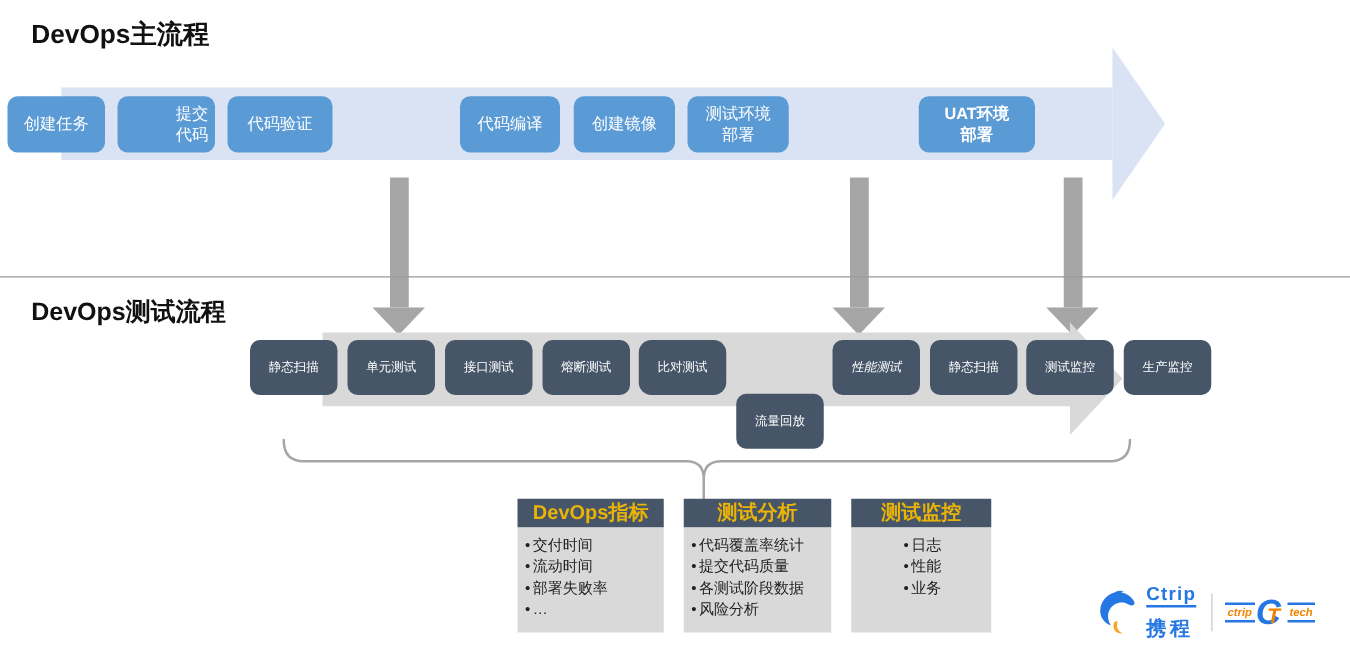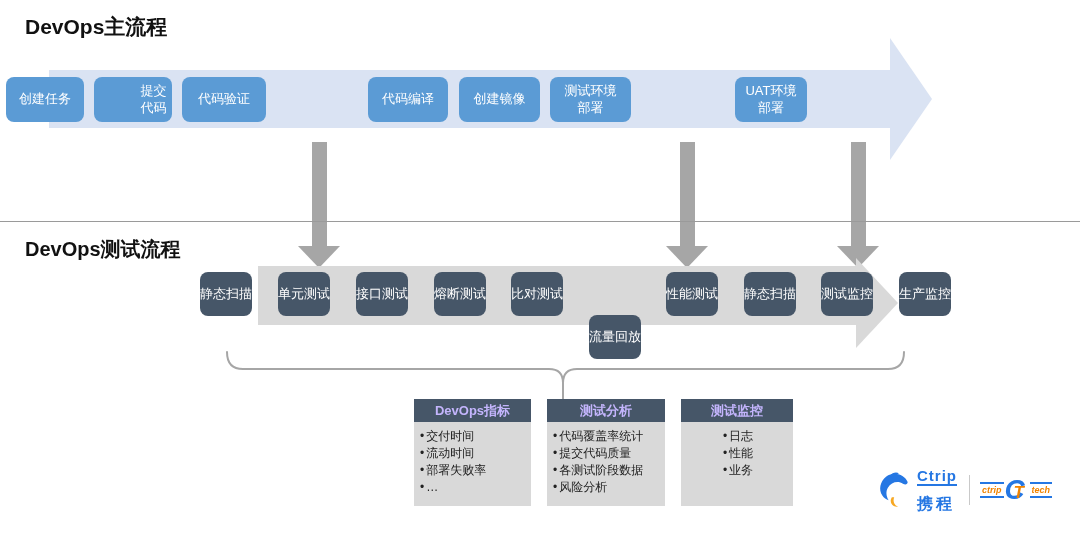--- a/index.html
+++ b/index.html
@@ -17,35 +17,35 @@
     border-top:61px solid transparent; border-bottom:61px solid transparent; border-left:42px solid #dae3f3; }
 
   
   .band-test { position:absolute; left:258px; top:266px; width:598px; height:59px; background:#d9d9d9; }
   .band-test-head { position:absolute; left:856px; top:258px; width:0; height:0;
     border-top:45px solid transparent; border-bottom:45px solid transparent; border-left:42px solid #d9d9d9; }
 
   .step-blue { position:absolute; top:77px; height:45px; background:#5b9bd5; border-radius:8px;
     color:#fff; font-size:13px; display:flex; align-items:center; justify-content:center;
     text-align:center; line-height:1.25; white-space:pre-line; }
-  .step-dark { position:absolute; top:272px; height:44px; width:52px; background:#465668; border-radius:8px;
-    color:#fff; font-size:13px; display:flex; align-items:center; justify-content:center; text-align:right; }
+  .step-dark { position:absolute; top:272px; height:44px; width:70px; background:#465668; border-radius:8px;
+    color:#fff; font-size:10px; display:flex; align-items:center; justify-content:center; text-align:right; }
 
   
   .darrow-stem { position:absolute; top:142px; width:15px; height:104px; background:#a6a6a6; }
   .darrow-head { position:absolute; top:246px; width:0; height:0;
     border-left:21px solid transparent; border-right:21px solid transparent; border-top:22px solid #a6a6a6; }
 
   .divider { position:absolute; left:0; top:221px; width:1080px; height:1px; background:#9a9a9a; }
 
   .overlay-svg { position:absolute; left:0; top:0; width:1080px; height:536px; pointer-events:none; }
 
   
   .mtable { position:absolute; top:399px; }
-  .mtable .hd { height:23px; background:#465668; color:#c4b5fd; font-size:13px; font-weight:bold;
+  .mtable .hd { height:23px; background:#465668; color:#eab308; font-size:16px; font-weight:bold;
     display:flex; align-items:center; justify-content:center; }
   .mtable .bd { height:84px; background:#d9d9d9; padding:6px 4px 0 6px; }
   .mtable .bd li { list-style:none; font-size:12px; color:#222; line-height:17px; }
   .mtable .bd li::before { content:"\2022"; margin-right:2px; }
 
   
   .logo { position:absolute; left:876px; top:468px; height:44px; display:flex; align-items:center; }
   .dolphin { width:38px; height:38px; }
   .brandcol { margin-left:3px; display:flex; flex-direction:column; line-height:1; }
   .brand-en { color:#2577e3; font-size:15px; font-weight:bold; letter-spacing:1px;
@@ -69,44 +69,44 @@
   <div class="band-main"></div>
   <div class="band-main-head"></div>
 
   <div class="step-blue" style="left:6px;width:78px;">创建任务</div>
   <div class="step-blue" style="left:94px;width:78px;padding-left:41px;">提交代码</div>
   <div class="step-blue" style="left:182px;width:84px;">代码验证</div>
   <div class="step-blue" style="left:368px;width:80px;">代码编译</div>
   <div class="step-blue" style="left:459px;width:81px;">创建镜像</div>
   <div class="step-blue" style="left:550px;width:81px;">测试环境
 部署</div>
-  <div class="step-blue" style="left:735px;width:72px;">UAT环境
+  <div class="step-blue" style="left:735px;width:93px;font-weight:bold;">UAT环境
 部署</div>
 
   <div class="darrow-stem" style="left:312px;"></div>
   <div class="darrow-head" style="left:298px;"></div>
   <div class="darrow-stem" style="left:680px;"></div>
   <div class="darrow-head" style="left:666px;"></div>
   <div class="darrow-stem" style="left:851px;"></div>
   <div class="darrow-head" style="left:837px;"></div>
 
   <div class="divider"></div>
 
   <div class="sec-title title-test">DevOps测试流程</div>
 
   <div class="band-test"></div>
   <div class="band-test-head"></div>
 
   <div class="step-dark" style="left:200px;">静态扫描</div>
   <div class="step-dark" style="left:278px;">单元测试</div>
   <div class="step-dark" style="left:356px;">接口测试</div>
   <div class="step-dark" style="left:434px;">熔断测试</div>
-  <div class="step-dark" style="left:511px;">比对测试</div>
+  <div class="step-dark" style="left:511px;border-radius:10px;">比对测试</div>
   <div class="step-dark" style="left:589px;margin-top:43px;">流量回放</div>
-  <div class="step-dark" style="left:666px;">性能测试</div>
+  <div class="step-dark" style="left:666px;font-style:italic;">性能测试</div>
   <div class="step-dark" style="left:744px;">静态扫描</div>
   <div class="step-dark" style="left:821px;">测试监控</div>
   <div class="step-dark" style="left:899px;">生产监控</div>
 
   <svg class="overlay-svg">
     <path d="M227,352 Q227,369 243,369 L549,369 Q563,369 563,383 L563,399 M563,383 Q563,369 577,369 L888,369 Q904,369 904,352" fill="none" stroke="#a6a6a6" stroke-width="2" stroke-linecap="round"></path>
   </svg>
 
   <div class="mtable" style="left:414px;width:117px;">
     <div class="hd">DevOps指标</div>

